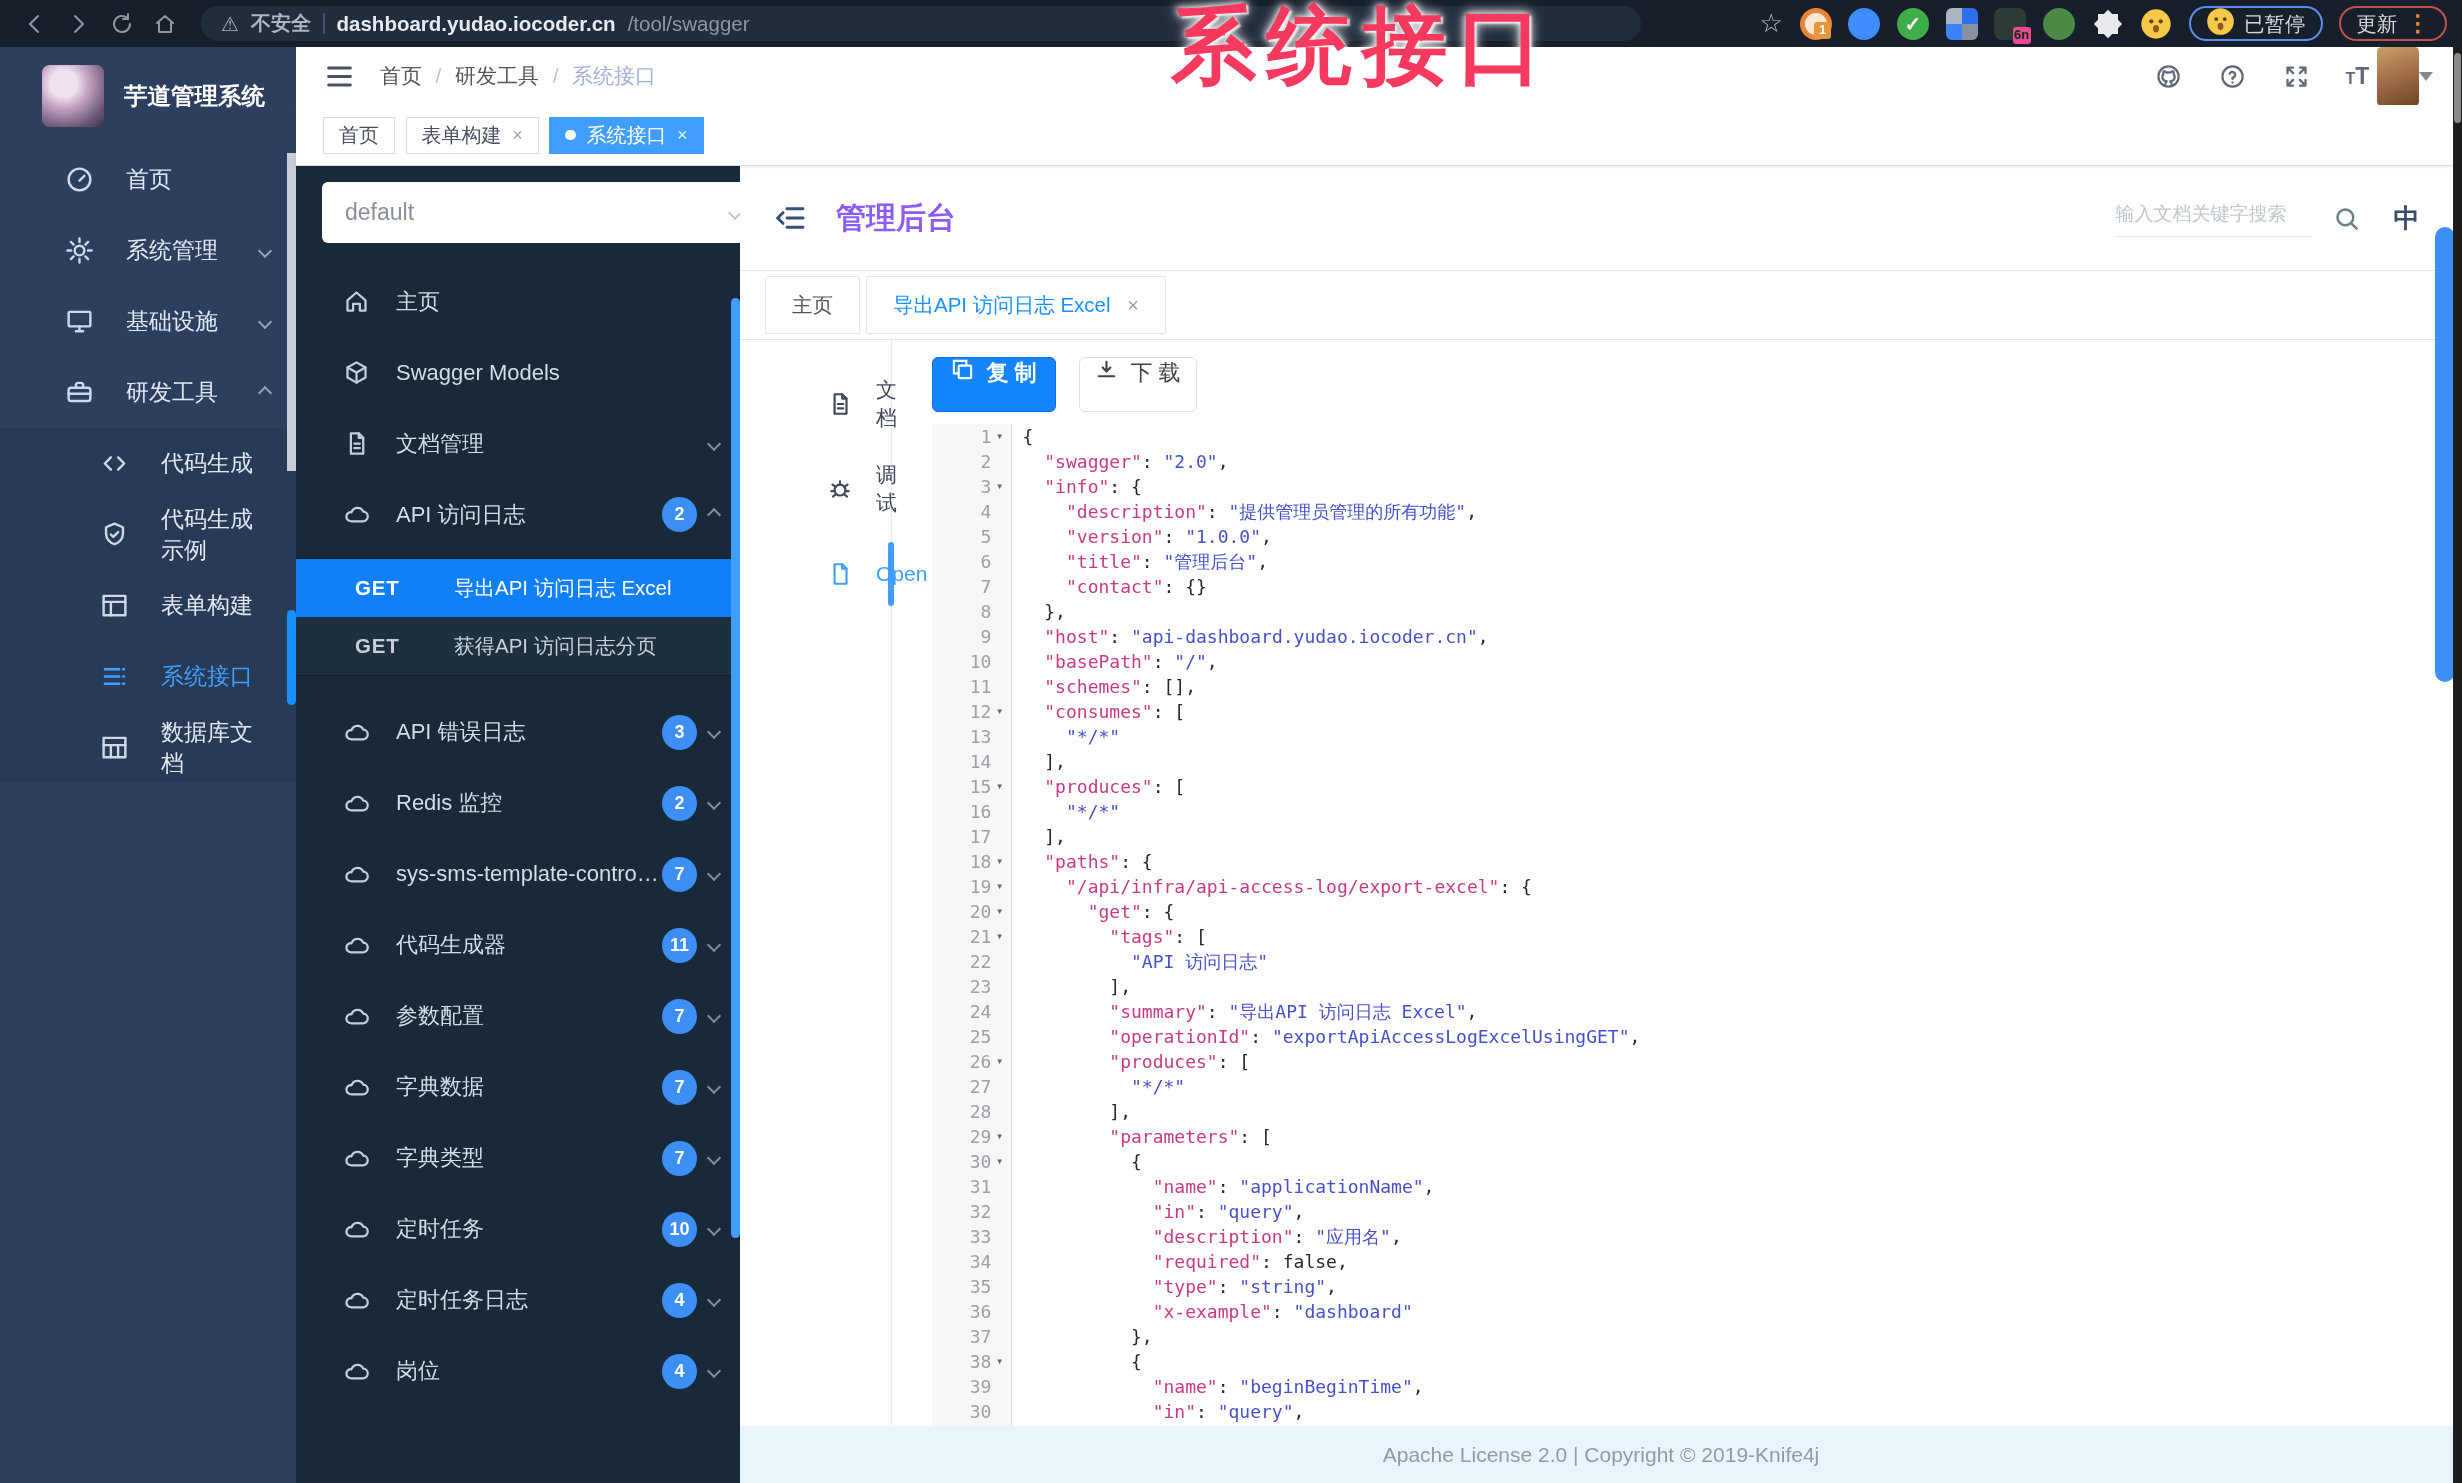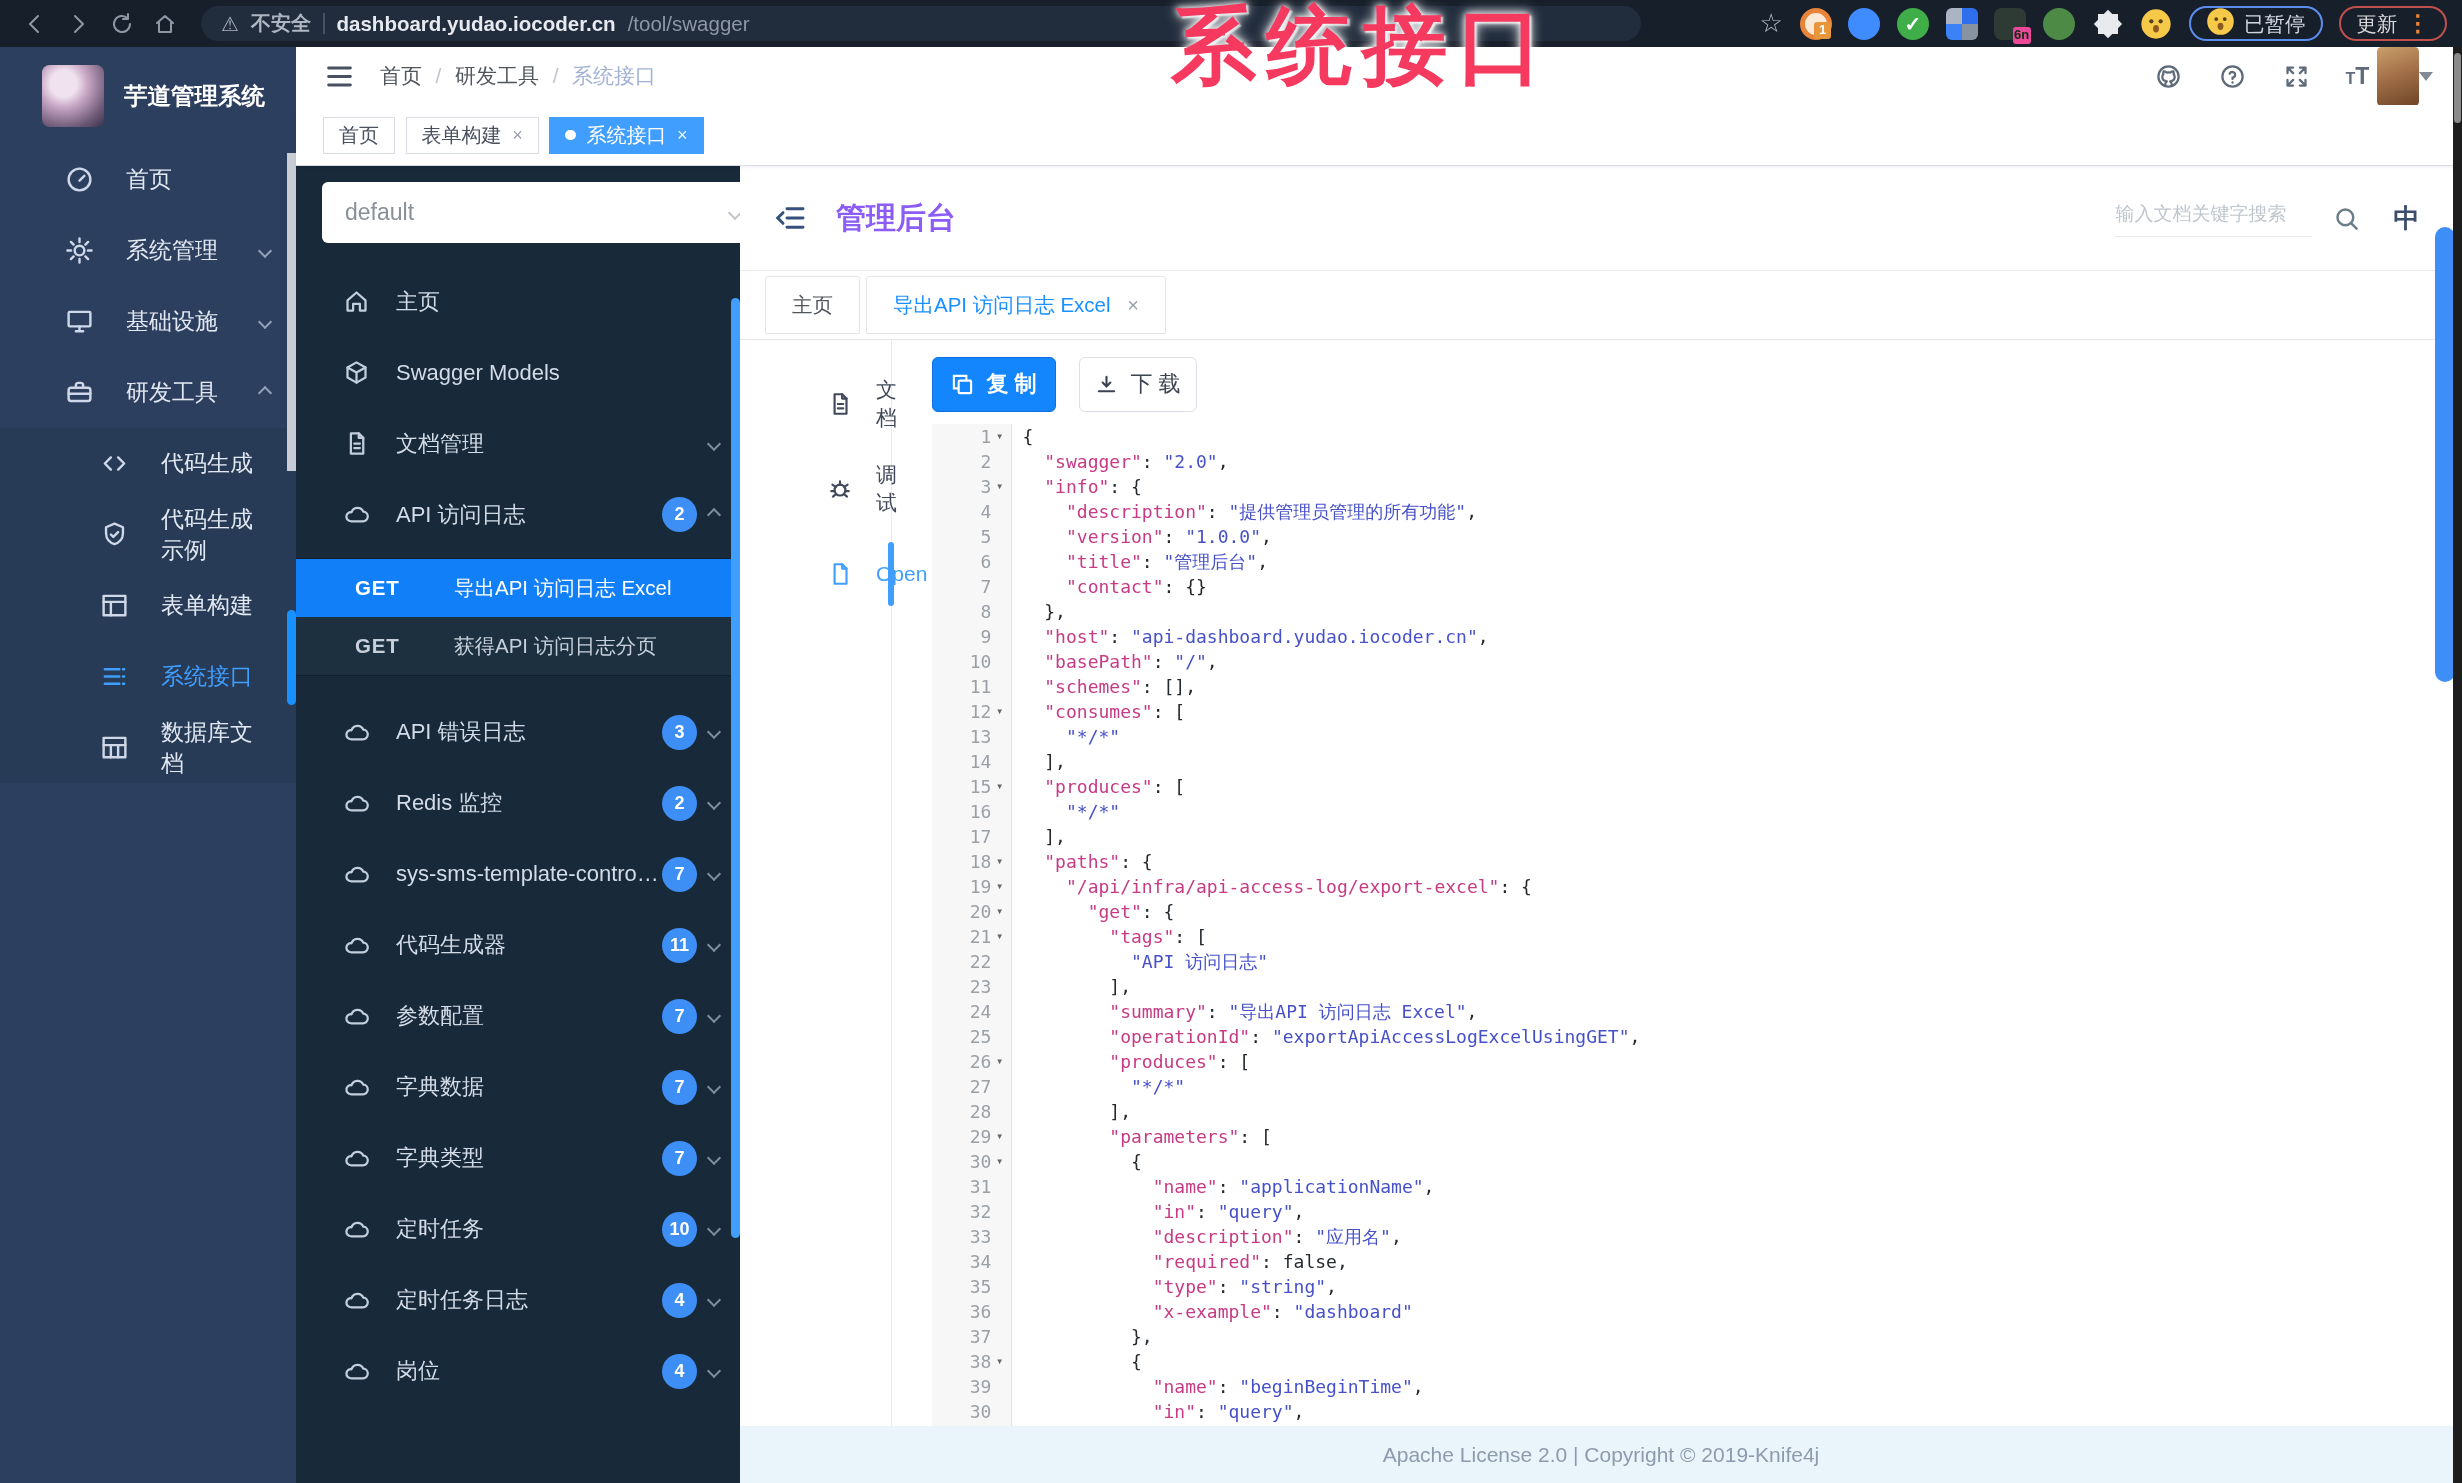--- a/index.html
+++ b/index.html
@@ -150,21 +150,21 @@
                font-size:21px; color:#40485a; position:relative; }
   .mini-item .mn-ic { width:26px; height:26px; color:#40485a; }
   .mini-item .mn-ic svg { width:26px; height:26px; }
   .mini-item.active { color:#409eff; }
   .mini-item.active .mn-ic { color:#409eff; }
   .mini-item.active::after { content:""; position:absolute; right:-3px; top:10.6px; width:6px;
                              height:64px; border-radius:3px; background:#409eff; }
 
   .editor-pane { flex:1; min-width:0; display:flex; flex-direction:column; padding:16.7px 0 0 40px; }
   .btn-row { display:flex; gap:23px; flex:none; margin-bottom:12px; }
-  .btn { height:55px; border-radius:6px; display:flex; align-items:center; justify-content:center;
+  .btn { height:55px; border-radius:6px; display:flex; align-items:flex-start; justify-content:center;
          gap:12px; font-size:22px; }
   .btn svg { width:23px; height:23px; }
   .btn.copy { width:124px; background:#1385fd; border:1.5px solid #0f6fe0; color:#fff; font-weight:bold; }
   .btn.dl { width:118px; background:#fff; border:1.5px solid #dcdfe6; color:#3c4350; }
 
   .code-wrap { flex:1; display:flex; overflow:hidden; font-family:"DejaVu Sans Mono",monospace;
                font-size:18px; line-height:25px; }
   .gutter { width:80px; flex:none; background:#f7f7f7; border-right:0.8px solid #e3e3e3; color:#9aa0a6; }
   .gl { height:25px; display:flex; align-items:center; justify-content:flex-end; padding-right:3px; }
   .gl .fold { width:16.7px; font-size:12px; color:#666; text-align:center; }

